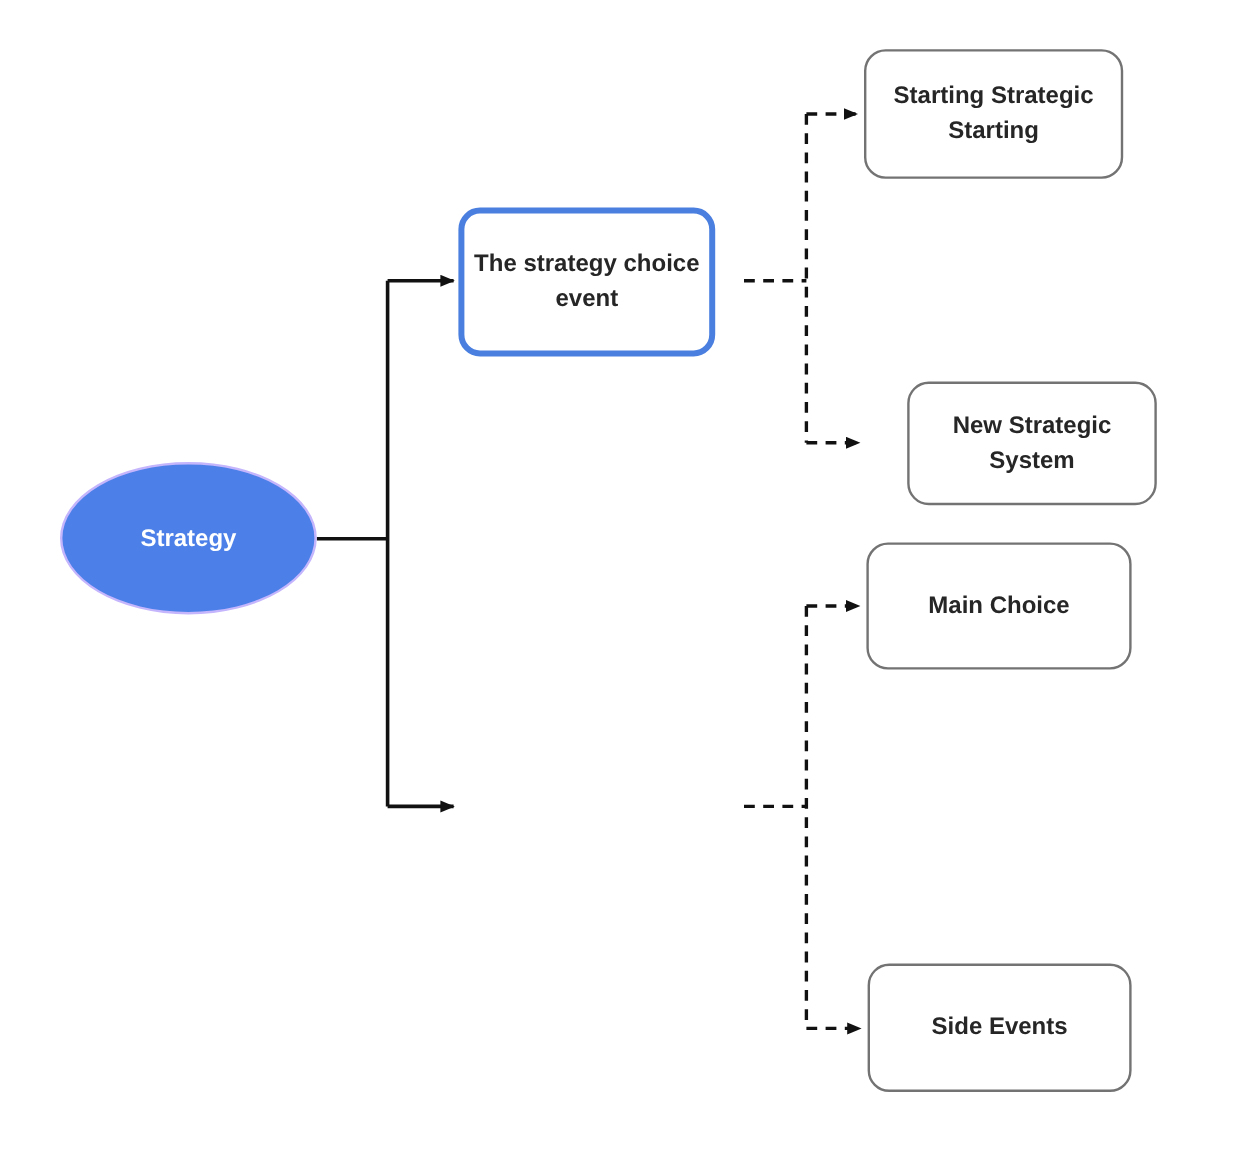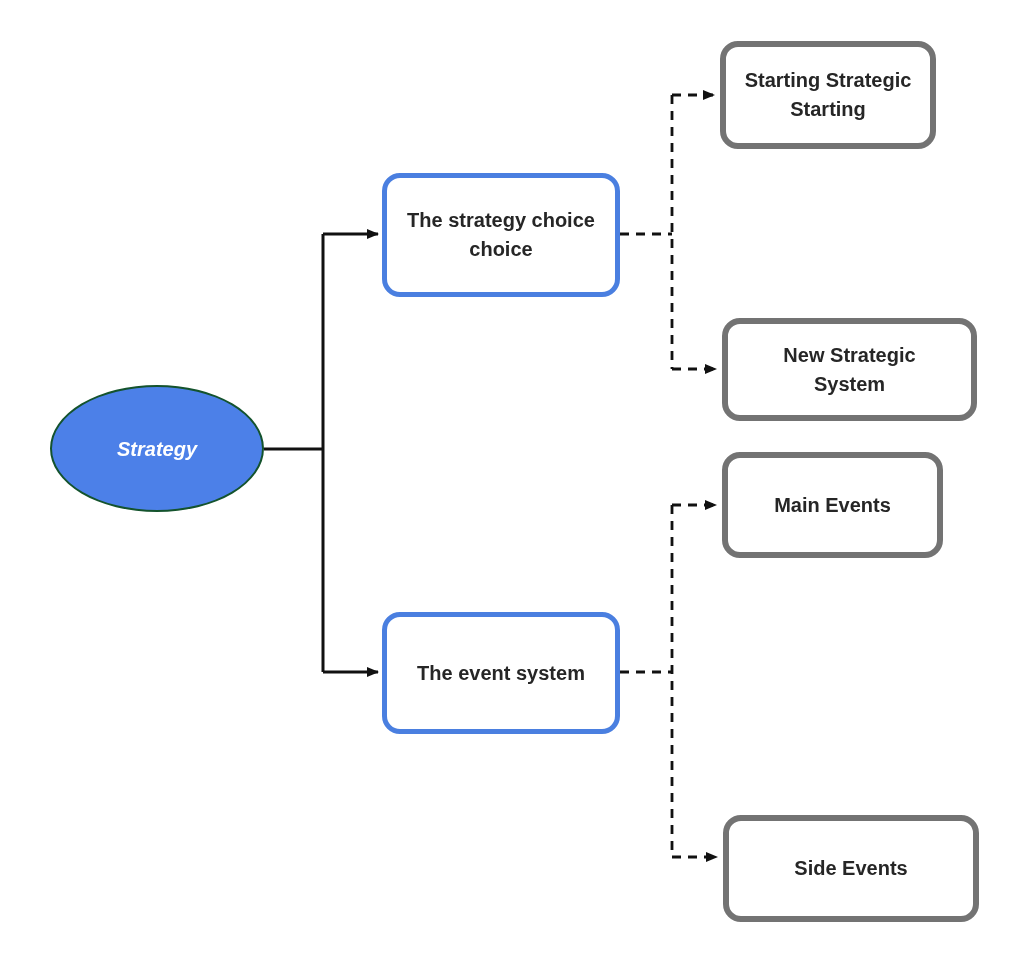--- a/index.html
+++ b/index.html
@@ -26,45 +26,44 @@
     text-align: center;
     font-weight: bold;
     color: #262626;
     background: #ffffff;
     box-sizing: border-box;
   }
   .node .line { display: block; }
   .node-root {
     left: 50px; top: 385px; width: 214px; height: 127px;
     background: #4C80E8;
-    border: 2px solid #14532d;
+    border: 2px solid #c4b5fd;
     border-radius: 50%;
     color: #ffffff;
     font-size: 20px;
     line-height: 1.5;
-    font-style: italic;
   }
   .node-primary {
     border: 5px solid #4A7FE0;
     border-radius: 18px;
     font-size: 20px;
     line-height: 1.45;
   }
   .node-secondary {
-    border: 6px solid #737373;
+    border: 2px solid #737373;
     border-radius: 18px;
     font-size: 20px;
     line-height: 1.45;
   }
-  .node-strategy-choice { left: 382px; top: 173px; width: 238px; height: 124px; align-items: center; }
+  .node-strategy-choice { left: 382px; top: 173px; width: 214px; height: 124px; align-items: center; }
   .node-event          { left: 382px; top: 612px; width: 238px; height: 122px; }
   .node-starting       { left: 720px; top: 41px;  width: 216px; height: 108px; }
-  .node-new-choice     { left: 722px; top: 318px; width: 255px; height: 103px; }
+  .node-new-choice     { left: 756px; top: 318px; width: 208px; height: 103px; }
   .node-main-events    { left: 722px; top: 452px; width: 221px; height: 106px; }
-  .node-side-events    { left: 723px; top: 803px; width: 256px; height: 107px; margin-top: 12px; }
+  .node-side-events    { left: 723px; top: 803px; width: 220px; height: 107px; }
 </style>
 </head>
 <body>
 
 <div class="canvas">
 
   <svg class="connector-layer" viewBox="0 0 1028 972" xmlns="http://www.w3.org/2000/svg">
     <defs>
       <marker id="arrow" markerUnits="userSpaceOnUse" markerWidth="13" markerHeight="11" refX="11" refY="5" orient="auto">
         <path d="M0,0 L12,5 L0,10 Z" fill="#111111"></path>
@@ -92,38 +91,35 @@
       <path d="M672,857 H717" marker-end="url(#arrow)"></path>
     </g>
   </svg>
 
   <div class="node node-root">
     <span class="line">Strategy</span>
   </div>
 
   <div class="node node-primary node-strategy-choice">
     <span class="line">The strategy choice</span>
-    <span class="line">choice</span>
+    <span class="line">event</span>
   </div>
 
-  <div class="node node-primary node-event">
-    <span class="line">The event system</span>
-  </div>
 
   <div class="node node-secondary node-starting">
     <span class="line">Starting Strategic</span>
     <span class="line">Starting</span>
   </div>
 
   <div class="node node-secondary node-new-choice">
     <span class="line">New Strategic</span>
     <span class="line">System</span>
   </div>
 
   <div class="node node-secondary node-main-events">
-    <span class="line">Main Events</span>
+    <span class="line">Main Choice</span>
   </div>
 
   <div class="node node-secondary node-side-events">
     <span class="line">Side Events</span>
   </div>
 
 </div>
 
 </body></html>

